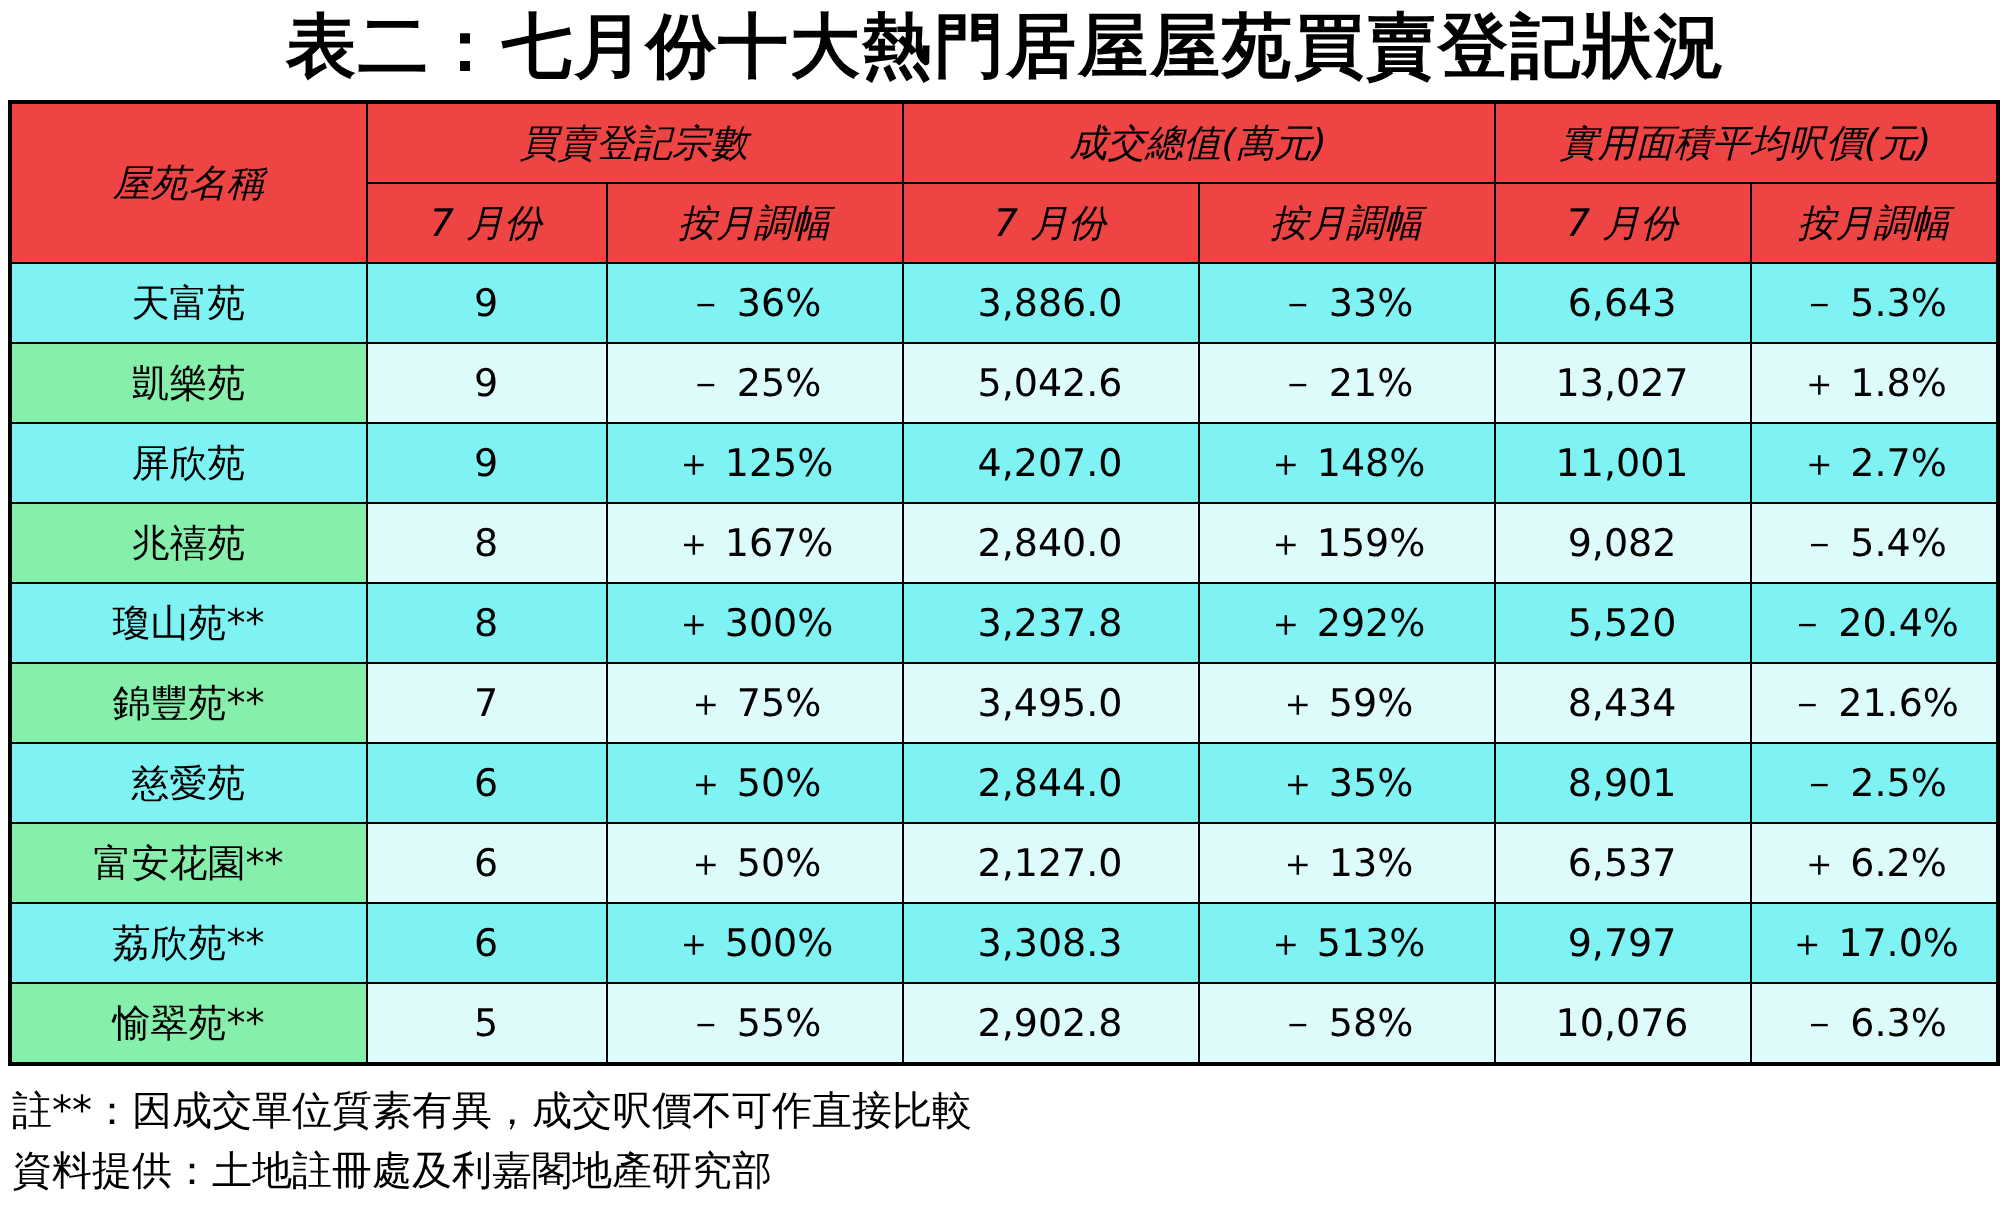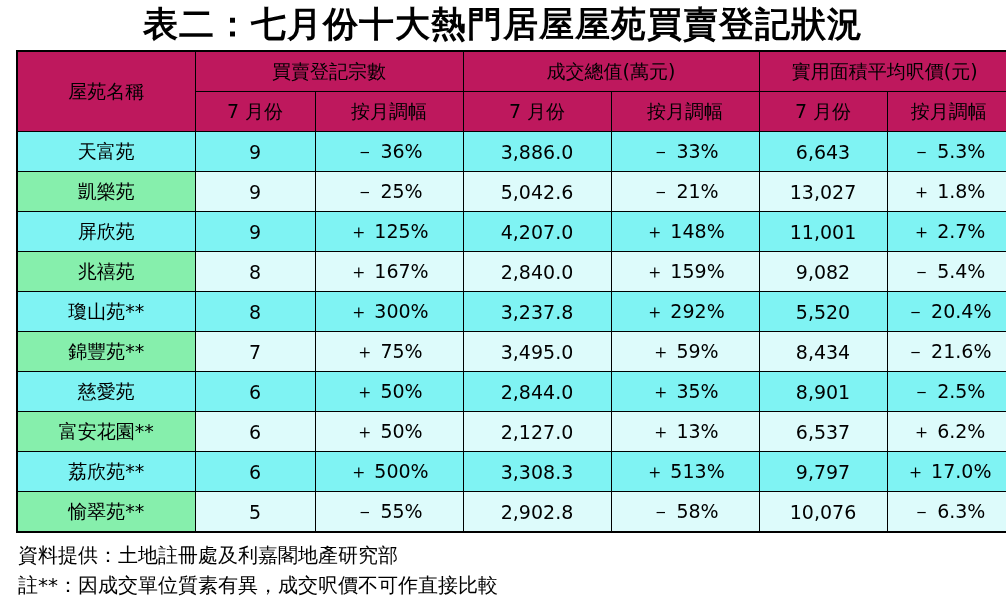--- a/index.html
+++ b/index.html
@@ -11,21 +11,21 @@
     height: 613px;
     background: #ffffff;
     font-family: "DejaVu Sans", "Liberation Sans", sans-serif;
     overflow: hidden;
   }
   .page {
     position: relative;
     width: 1006px;
     height: 613px;
     box-sizing: border-box;
-    padding: 0 16px;
+    padding: 0 4px;
   }
   .title {
     font-size: 35px;
     font-weight: bold;
     color: #000000;
     letter-spacing: 1px;
     text-align: center;
     padding: 4px 0 6px 0;
     line-height: 1.15;
     white-space: nowrap;
@@ -40,23 +40,24 @@
     border: 1px solid #000000;
     text-align: center;
     vertical-align: middle;
     font-size: 19px;
     color: #000000;
     padding: 0;
     height: 39px;
     white-space: nowrap;
   }
   thead th {
-    background: #be185d;
+    background: #ef4444;
     font-weight: normal;
     font-size: 20px;
+    font-style: italic;
   }
   thead th.sub {
     font-size: 19px;
   }
   .namecell {
     background: #ddfbfb;
     font-size: 20px;
   }
   tbody tr.odd td {
     background: #7ff3f3;
@@ -204,17 +205,17 @@
         <td>－ 55%</td>
         <td>2,902.8</td>
         <td>－ 58%</td>
         <td>10,076</td>
         <td>－ 6.3%</td>
       </tr>
     </tbody>
   </table>
 
   <div class="notes">
+    <div class="note-line">註**：因成交單位質素有異，成交呎價不可作直接比較</div>
     <div class="note-line">資料提供：土地註冊處及利嘉閣地產研究部</div>
-    <div class="note-line">註**：因成交單位質素有異，成交呎價不可作直接比較</div>
   </div>
 
 </div>
 
 </body></html>

